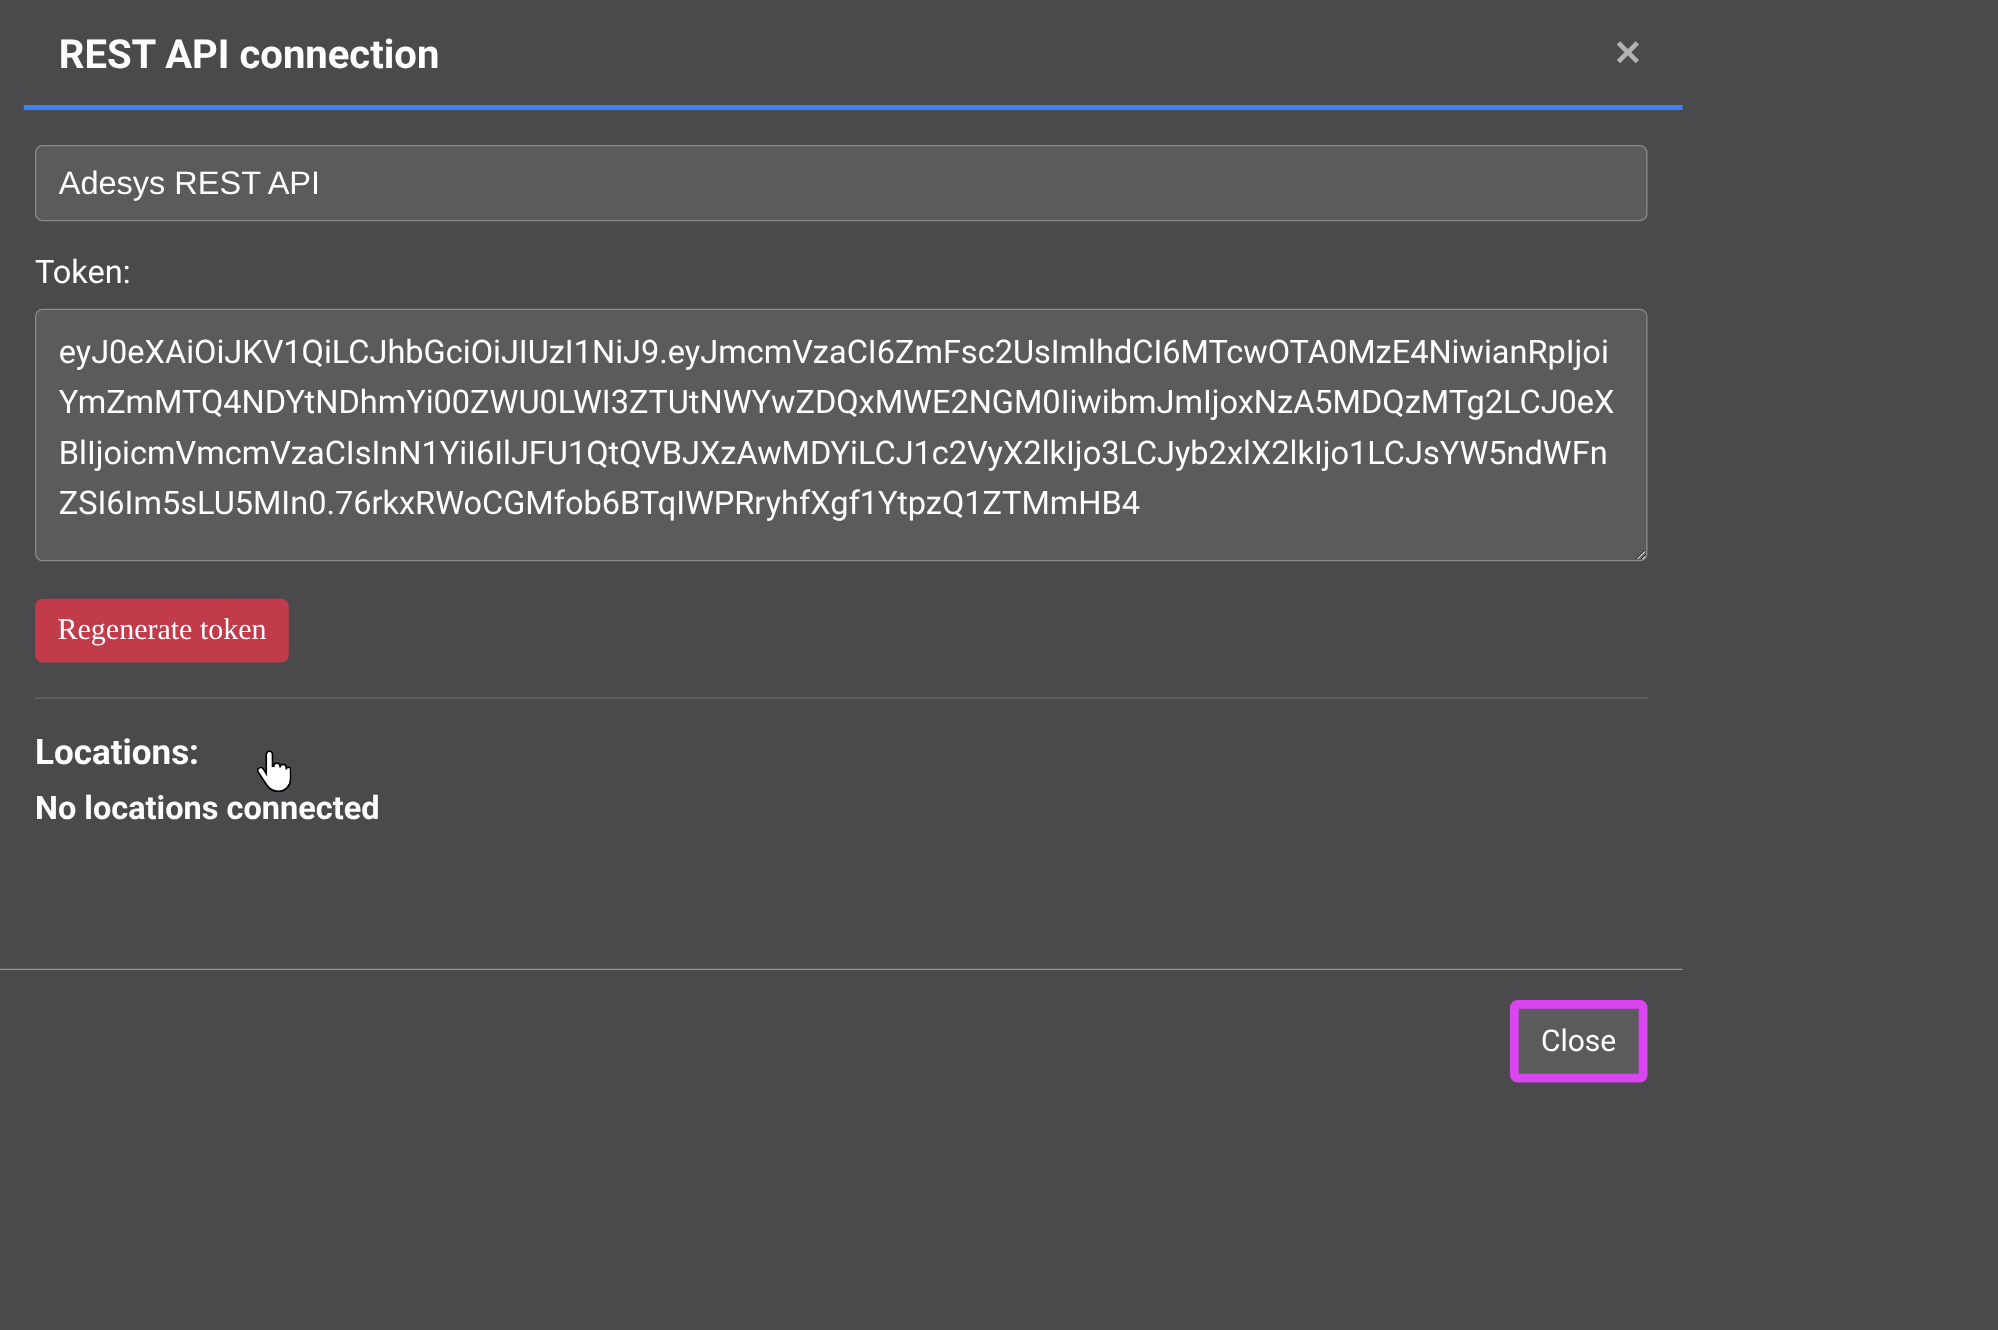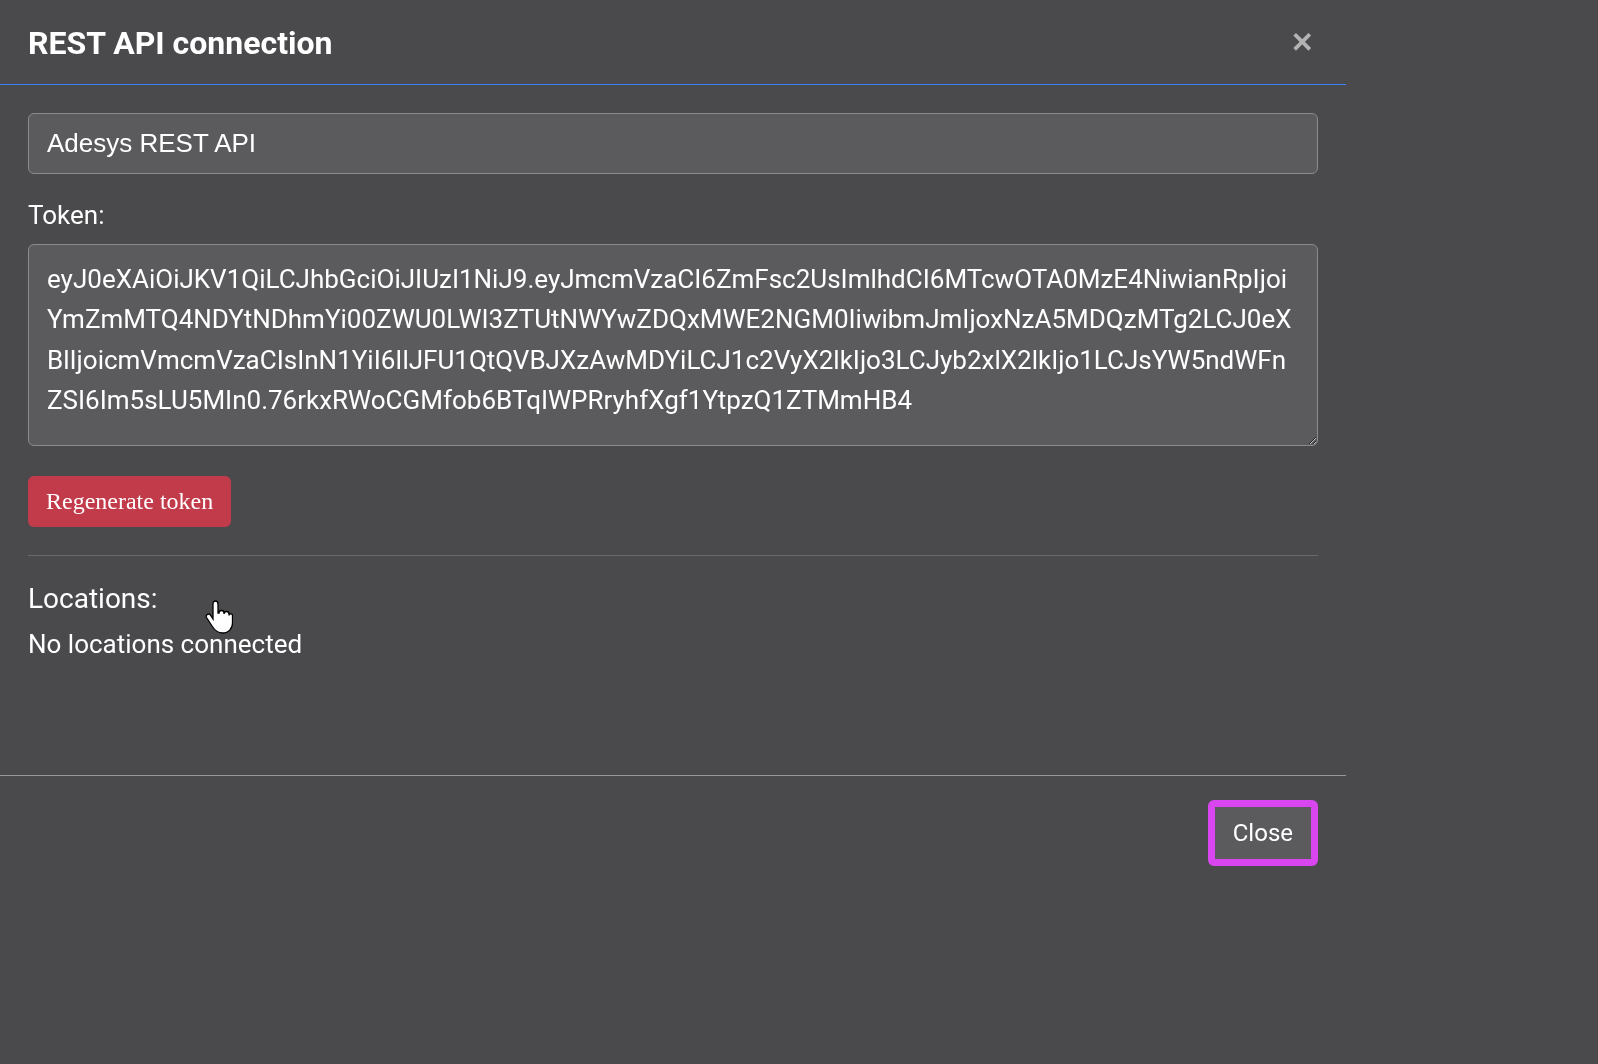--- a/index.html
+++ b/index.html
@@ -23,21 +23,22 @@
       position: relative;
       border-radius: 6px;
       display: flex;
       flex-direction: column;
     }
     .dialog-header {
       display: flex;
       align-items: center;
       justify-content: space-between;
       padding: 24px 28px 22px 28px;
-      border-bottom: 1px solid #3b82f6;
+      border-bottom: 4px solid #3b82f6;
+      margin-left: 19px;
     }
     .dialog-title {
       font-size: 32px;
       font-weight: 700;
       color: #ffffff;
     }
     .close-x {
       font-size: 28px;
       font-weight: 700;
       color: #b3b3b3;
@@ -107,27 +108,28 @@
     .btn-danger {
       background: #c23b4a;
       font-family: Liberation Serif, serif;
     }
     .btn-secondary {
       background: #5b5b5e;
       border: 7px solid #d946ef;
     }
     .locations-heading {
       font-size: 28px;
-      font-weight: 400;
+      font-weight: 700;
       margin-top: 26px;
       margin-bottom: 14px;
     }
     .locations-text {
       font-size: 26px;
       color: #ffffff;
+      font-weight: bold;
     }
     .dialog-footer {
       border-top: 1px solid #989899;
       padding: 24px 28px;
       display: flex;
       justify-content: flex-end;
     }
     .cursor-hand {
       position: absolute;
       left: 205px;

